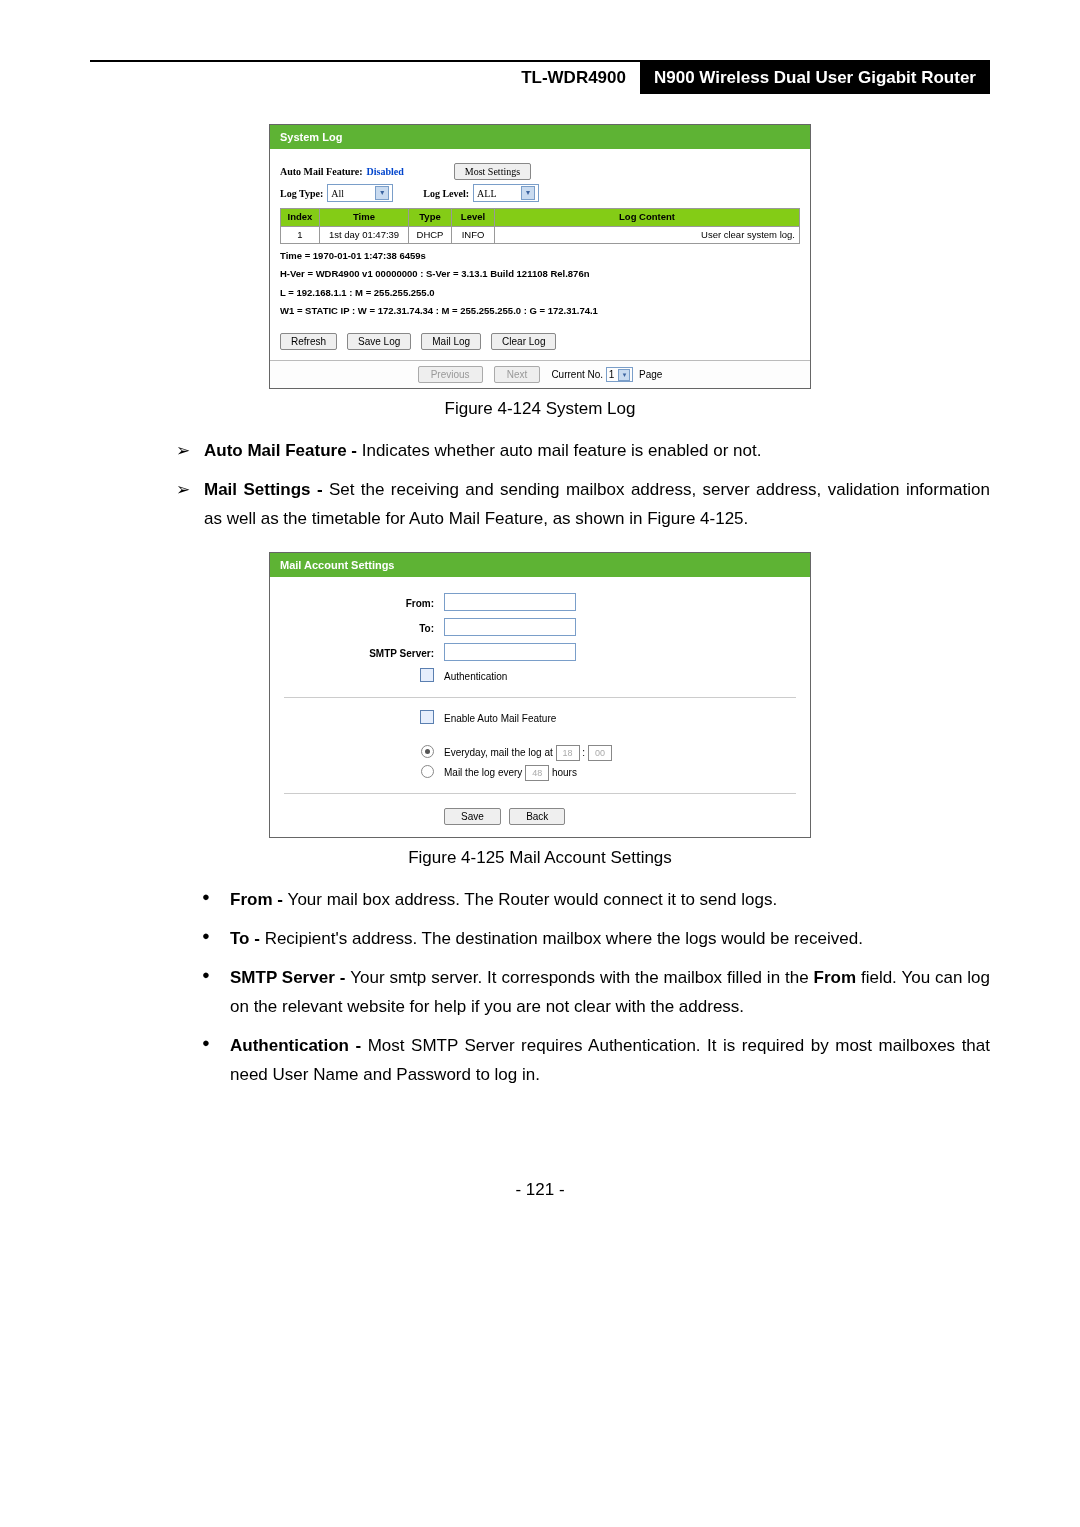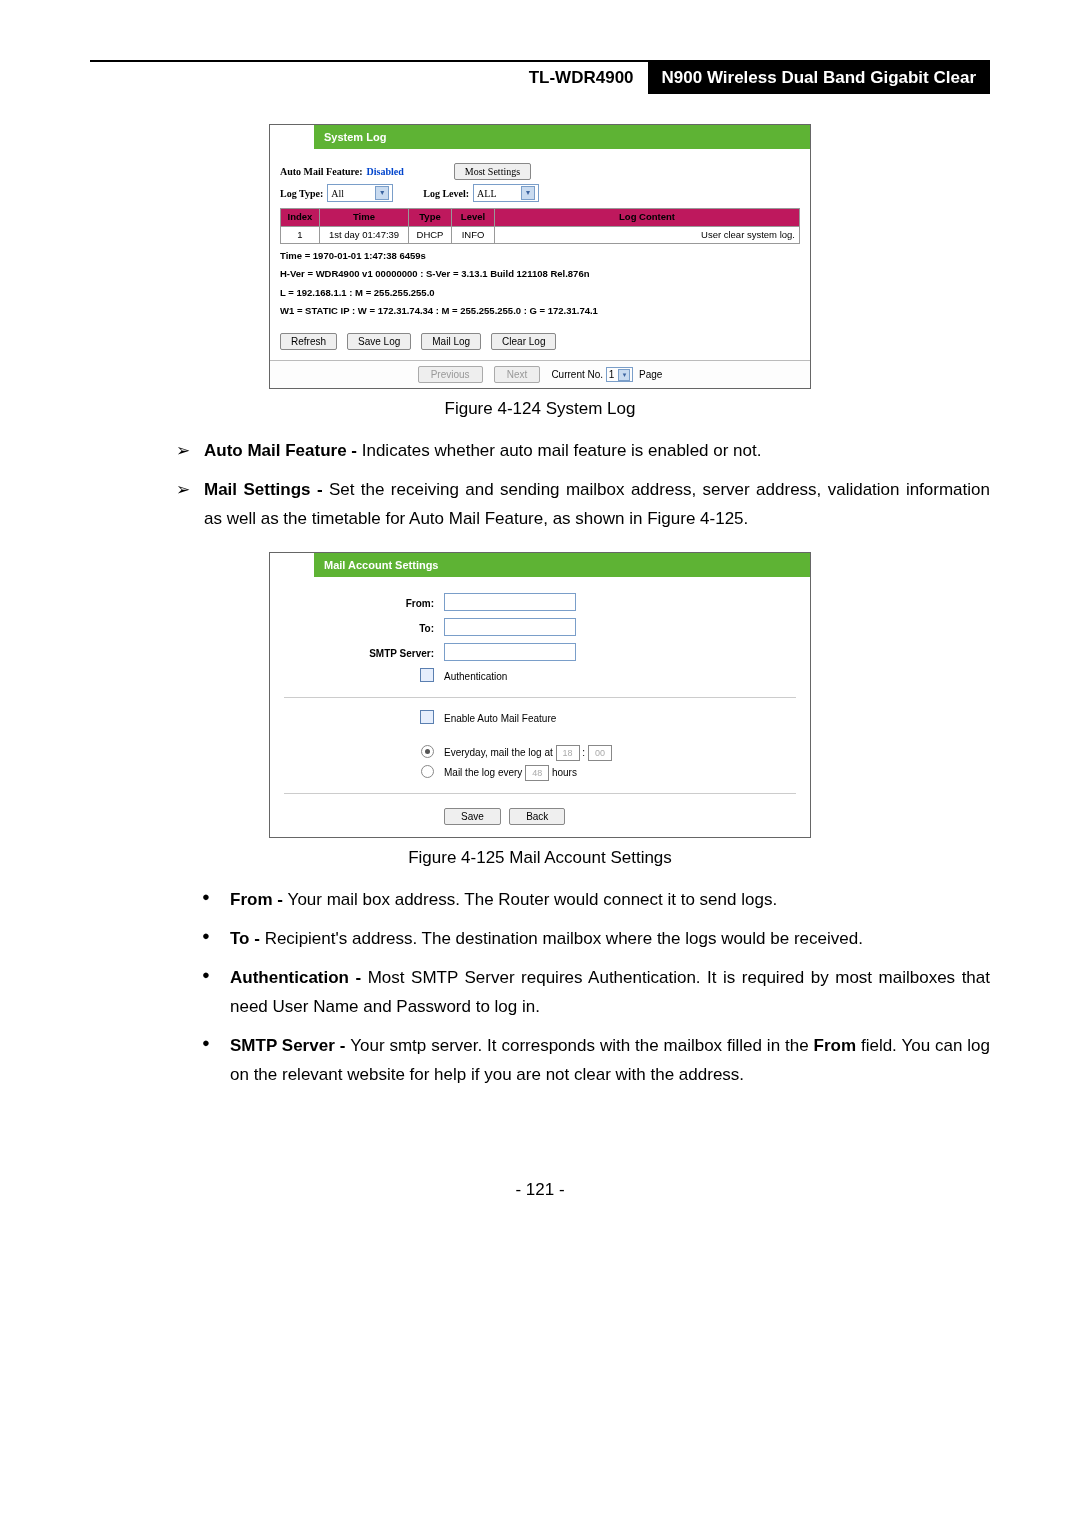--- a/index.html
+++ b/index.html
@@ -45,21 +45,20 @@
     font-size: 10px;
     line-height: 1.3;
     font-family: Tahoma, Arial, sans-serif;
   }
   .panel-title {
     background: #5eb334;
     color: #fff;
     font-weight: bold;
     padding: 5px 10px;
     font-size: 11px;
-    margin-left: 44px;
   }
   .panel-body { padding: 10px; }
   .row-line { margin: 4px 0; display: flex; align-items: center; flex-wrap: wrap; font-family: Liberation Serif, serif; }
   .label-bold { font-weight: bold; margin-right: 4px; }
   .val-blue { color: #0044cc; font-weight: bold; }
   .btn {
     border: 1px solid #888;
     background: #efefef;
     padding: 2px 10px;
     font-size: 10px;
@@ -92,21 +91,21 @@
     border-collapse: collapse;
     width: 100%;
     margin-top: 6px;
     font-size: 9.5px;
   }
   table.log-table th, table.log-table td {
     border: 1px solid #999;
     padding: 2px 4px;
     text-align: center;
   }
-  table.log-table th { background: #be185d; font-weight: bold; }
+  table.log-table th { background: #84cc16; font-weight: bold; }
   table.log-table td.left { text-align: right; border-radius: 6px; }
   .sys-info { font-weight: bold; font-size: 9.5px; }
   .sys-info div { margin: 6px 0; }
   .btn-row { margin-top: 16px; display: flex; gap: 10px; }
   .pager {
     border-top: 1px solid #bbb;
     padding: 6px 10px;
     text-align: center;
     font-size: 10px;
     background: #fdfdfd;
@@ -174,21 +173,21 @@
   .page-num { text-align: center; font-size: 17px; margin-top: 90px; }
 </style>
 </head>
 <body>
 
 <div class="page">
 
   <div class="header-band">
     <div class="header-inner">
       <div class="header-model">TL-WDR4900</div>
-      <div class="header-product">N900 Wireless Dual Band Gigabit Clear</div>
+      <div class="header-product">N900 Wireless Dual User Gigabit Router</div>
     </div>
   </div>
 
   <div class="screenshot">
     <div class="panel-title">System Log</div>
     <div class="panel-body">
       <div class="row-line">
         <span class="label-bold">Auto Mail Feature:</span>
         <span class="val-blue">Disabled</span>
         <span style="width:50px;"></span>
@@ -324,22 +323,22 @@
   <div class="caption">Figure 4-125 Mail Account Settings</div>
 
   <ul class="list-dot">
     <li>
       <span class="b">From - </span><span>Your mail box address. The Router would connect it to send logs.</span>
     </li>
     <li>
       <span class="b">To - </span><span>Recipient's address. The destination mailbox where the logs would be received.</span>
     </li>
     <li>
+      <span class="b">SMTP Server - </span><span>Your smtp server. It corresponds with the mailbox filled in the </span><span class="b">From</span><span> field. You can log on the relevant website for help if you are not clear with the address.</span>
+    </li>
+    <li>
       <span class="b">Authentication - </span><span>Most SMTP Server requires Authentication. It is required by most mailboxes that need User Name and Password to log in.</span>
     </li>
-    <li>
-      <span class="b">SMTP Server - </span><span>Your smtp server. It corresponds with the mailbox filled in the </span><span class="b">From</span><span> field. You can log on the relevant website for help if you are not clear with the address.</span>
-    </li>
   </ul>
 
   <div class="page-num">- 121 -</div>
 
 </div>
 
 </body></html>

